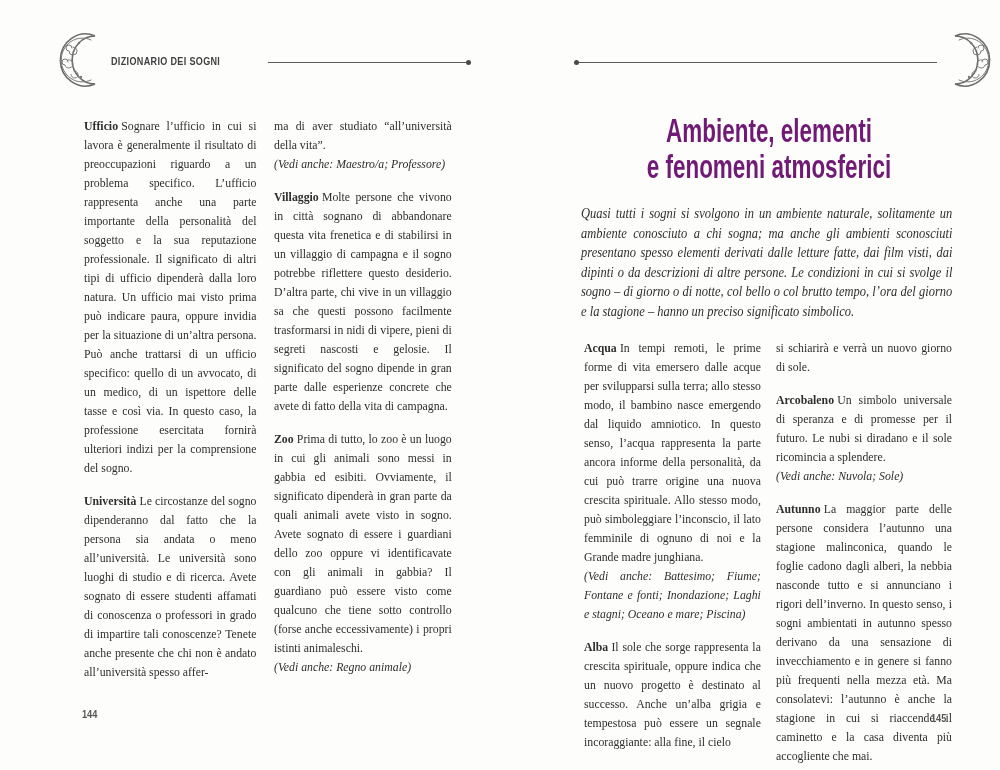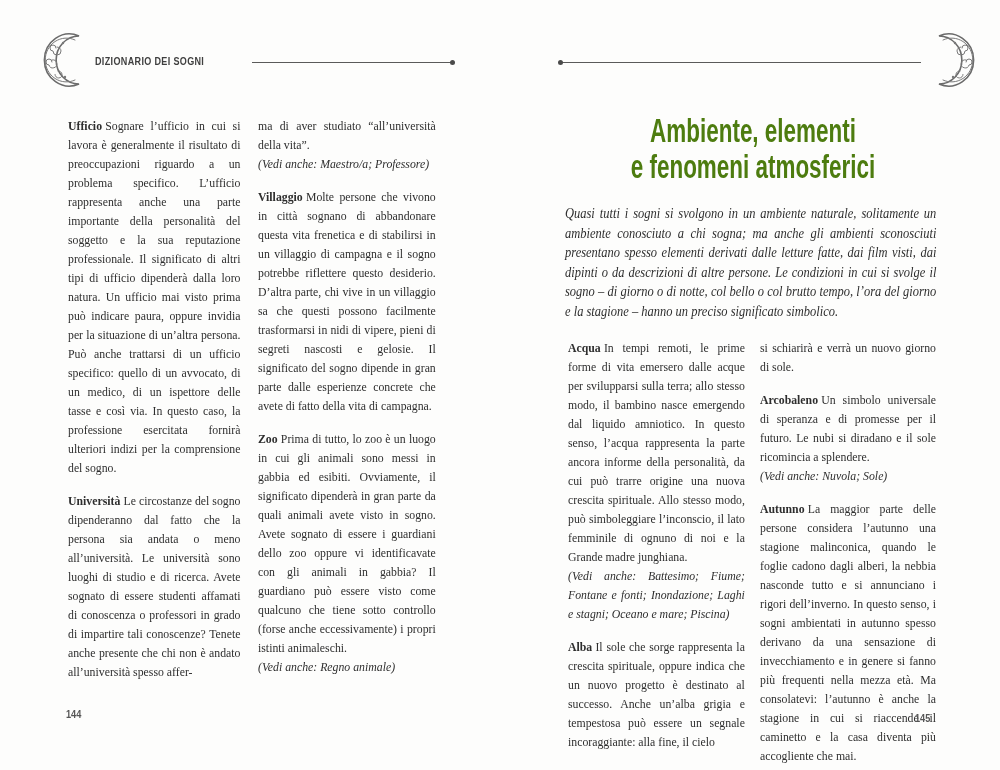--- a/index.html
+++ b/index.html
@@ -4,21 +4,21 @@
 <style>
   * { margin: 0; padding: 0; box-sizing: border-box; }
   html, body { width: 1000px; height: 770px; }
   body {
     background: #fdfdfc;
     font-family: "Liberation Serif", serif;
     color: #2e2e2e;
     overflow: hidden;
     position: relative;
   }
-  .spread { position: absolute; inset: 0; }
+  .spread { position: absolute; inset: 0; margin-left: 16px; }
 
   
   .moon { position: absolute; top: 33px; width: 50px; height: 54px; }
   .moon-left { left: 41px; }
   .moon-right { left: 927px; transform: scaleX(-1); }
   .running-head {
     position: absolute; left: 95px; top: 55px;
     font-family: "Liberation Sans", sans-serif;
     font-size: 10.5px; font-weight: bold; letter-spacing: 0.4px;
     color: #3f3f3f; white-space: nowrap;
@@ -48,21 +48,21 @@
   .entry:last-child { margin-bottom: 0; }
   .term { font-weight: bold; padding-right: 0.27em; }
   .see-also { display: block; font-style: italic; }
 
   
   .chapter-title {
     position: absolute; left: 558px; top: 112px; width: 390px;
     text-align: center;
     font-family: "Liberation Sans", sans-serif;
     font-weight: bold; font-size: 34px; line-height: 36px;
-    color: #4d7c0f;
+    color: #701a75;
   }
   .chapter-title .tline { transform: scaleX(0.66); transform-origin: 50% 50%; white-space: nowrap; }
   .chapter-intro {
     position: absolute; left: 565px; top: 204px; width: 422px;
     font-style: italic; font-size: 14.2px; line-height: 19.5px;
     text-align: justify;
     transform: scaleX(0.88); transform-origin: 0 0;
     color: #2e2e2e;
   }
 

